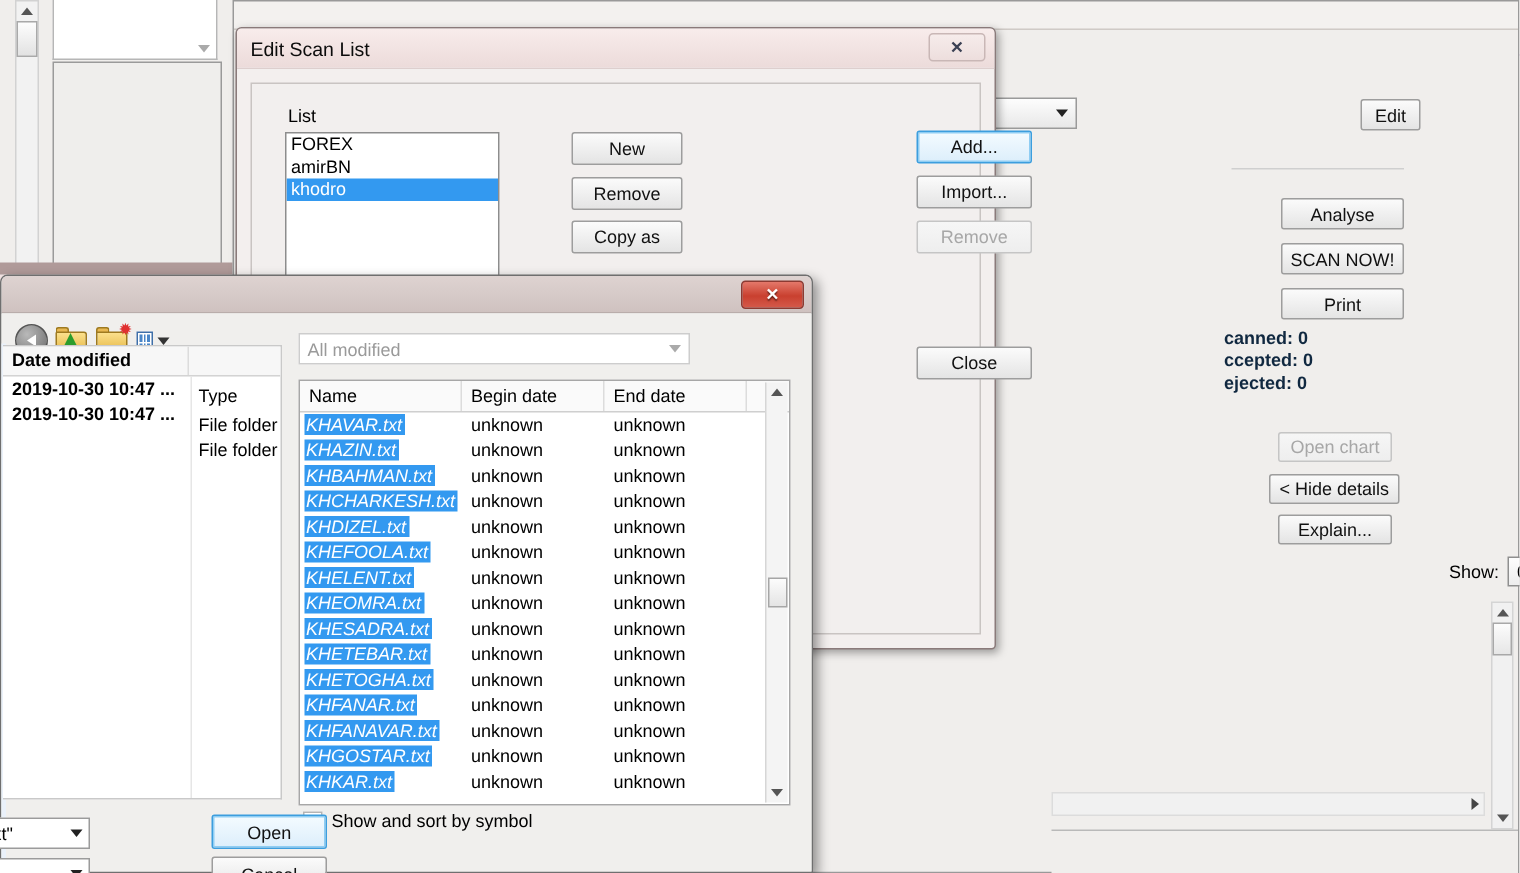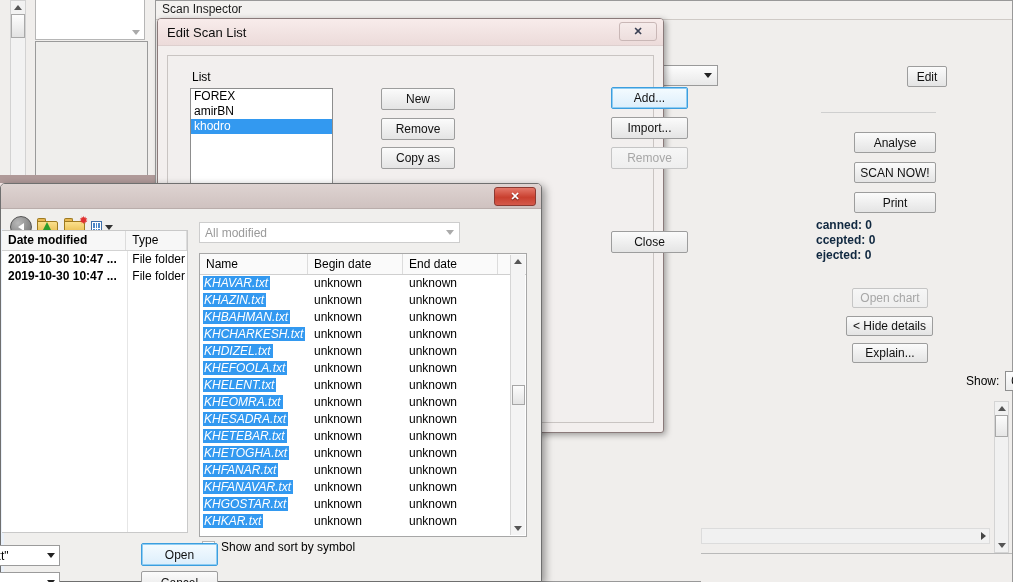--- a/index.html
+++ b/index.html
@@ -238,21 +238,21 @@
     position:absolute; left:1px; top:46px; width:186px; bottom:48px;
     background:#fff; border:1px solid #c9c9c9; border-left:none;
     overflow:hidden;
   }
   .lp-header {
     display:flex; height:20px; background:#f7f7f7; border-bottom:1px solid #d3d3d3;
     font-size:12px;
   }
   .lp-header div { padding-left:6px; line-height:19px; border-right:1px solid #dcdcdc; }
   .lp-col1 { width:125px;font-weight:bold; }
-  .lp-col2 { width:61px; }
+  .lp-col2 { width:61px;margin-top:24px; }
   .lp-row { display:flex; height:17px; font-size:12px; }
   .lp-row div { padding-left:6px; line-height:17px; }
   .lp-grid-v1 { position:absolute; left:125px; top:20px; bottom:0; width:1px; background:#e6e6e6; }
   .lp-edge-blue { position:absolute; left:0; top:20px; width:3px; bottom:0; background:#eaf1fa; }
 
   .file-list {
     position:absolute; left:199px; top:253px; width:328px; height:284px;
     background:#fff; border:1px solid #a7a7a7;
     overflow:hidden;
   }
@@ -343,23 +343,20 @@
       <div class="sb-track"></div>
     </div>
     <div class="inner-white">
       <div class="caret-down dim"></div>
     </div>
     <div class="panel"></div>
     <div class="botbar"></div>
   </div>
 
   <div class="scan-inspector">
-    <div class="si-titlebar">
-      <span>Scan Inspector</span>
-    </div>
     <div class="si-body">
 
       <div class="si-combo">
         <span></span>
         <div class="caret-down"></div>
       </div>
       <div class="btn si-edit-btn">Edit</div>
 
       <div class="si-hr"></div>
 

